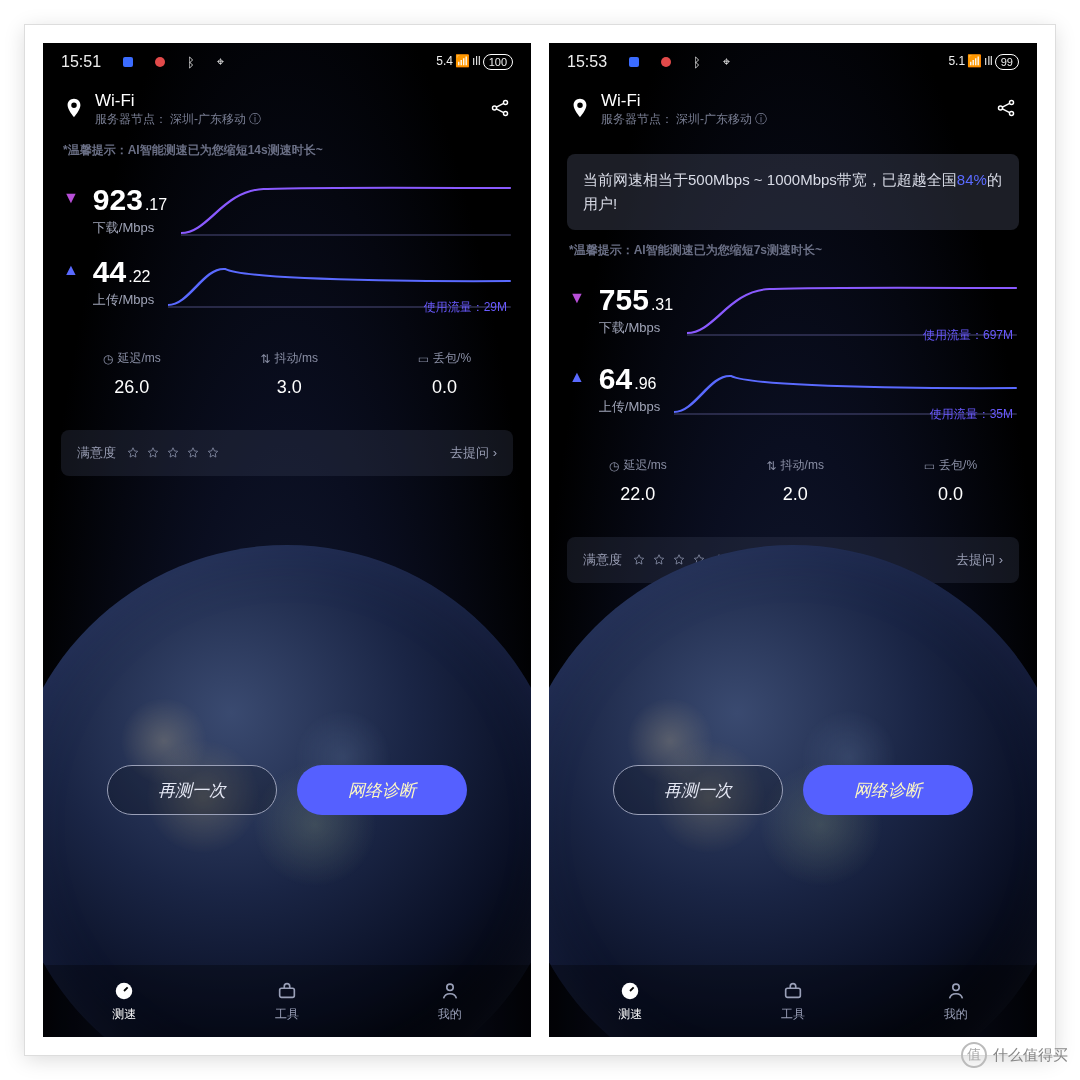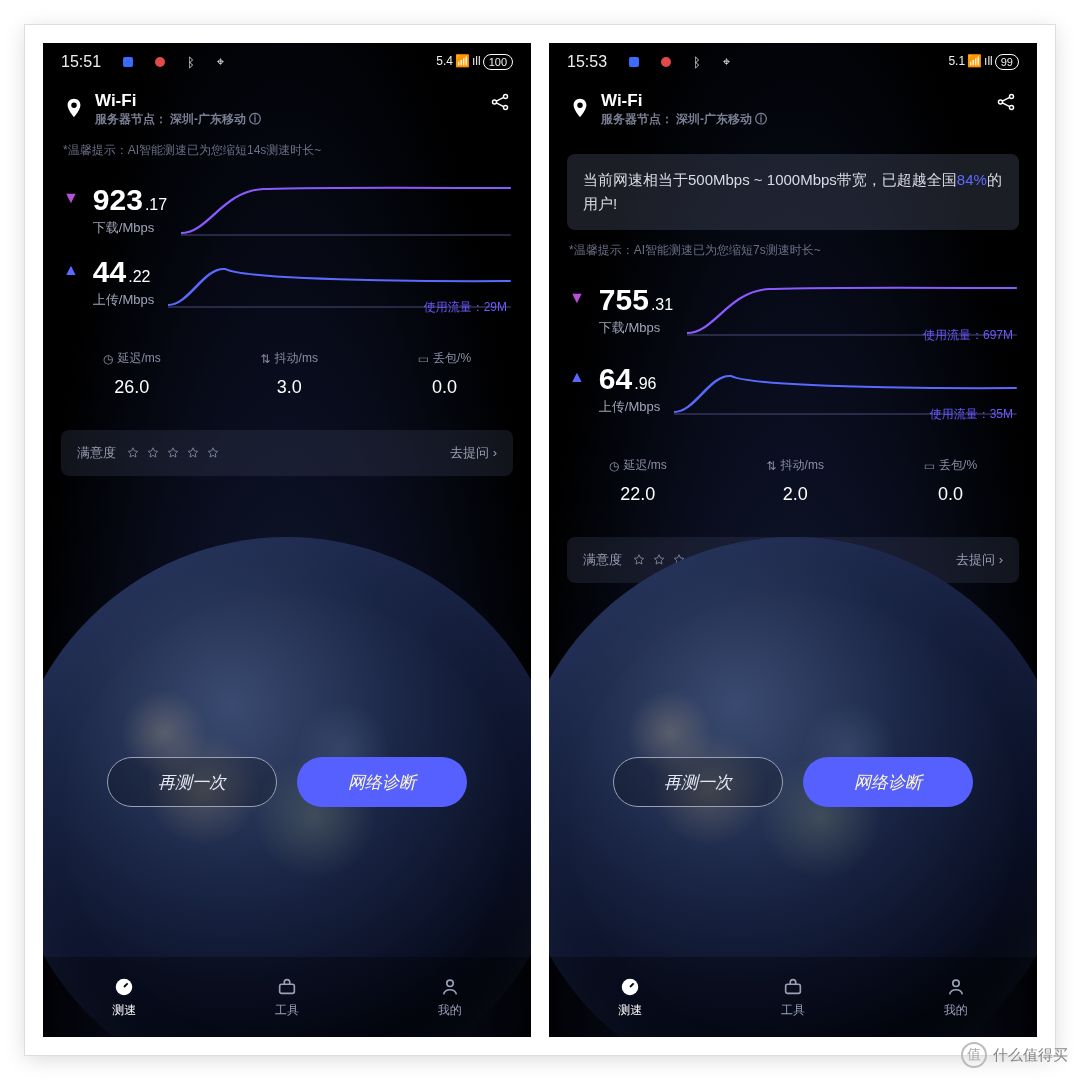--- a/index.html
+++ b/index.html
@@ -33,40 +33,39 @@
   .status-left { display: flex; align-items: center; gap: 22px; }
   .status-right { display: flex; gap: 2px; font-size: 12px; margin-left: 20px; }
   .dot { width: 10px; height: 10px; border-radius: 2px; }
   .dot.blue { background:#3b6cff; }
   .dot.red { background:#e24a4a; border-radius:50%; }
   .bt { font-size: 13px; }
   .loc-pip { font-size: 13px; }
   .battpill { border:1.5px solid #fff; border-radius:8px; padding:0 5px; font-size:11px; line-height:14px; }
   
   .header {
-    display: flex; align-items: flex-start; justify-content: space-between;
+    display: flex; align-items: center; justify-content: space-between;
     padding: 14px 20px 8px;
-    font-weight: bold;
   }
   .hleft { display:flex; align-items:center; gap:10px; }
   .pin-icon svg { width: 22px; height: 22px; fill:#fff; }
   .htxt { display:flex; flex-direction:column; }
   .wifi-title { font-size: 17px; color:#fff; }
   .server-line { font-size: 12px; color:#7a7f94; display:flex; align-items:center; gap:3px;}
   .share-icon svg { width:22px; height:22px; stroke:#fff; fill:none; stroke-width:1.6; }
   
   .banner {
     margin: 18px 18px 6px;
     background: rgba(80,85,110,.35);
     border-radius: 8px;
     padding: 14px 16px;
     font-size: 15px; line-height: 1.6; color:#d8dbe6;
   }
   .banner .pct { color:#5a6aff; }
-  .hint { margin: 6px 20px 10px; font-size: 12px; color:#6a6f85; }
+  .hint { margin: 6px 20px 10px; font-size: 12px; color:#6a6f85;font-weight:bold; }
   
   .speed-block { padding: 14px 20px 4px; position:relative; }
   .speed-row { display:flex; align-items:flex-start; gap:14px; }
   .arrow-down { color:#b84fd8; font-size:16px; margin-top:6px;}
   .arrow-up { color:#5a6aff; font-size:16px; margin-top:6px;}
   .value { display:flex; align-items:baseline; gap:2px; }
   .big { font-size: 30px; font-weight:600; color:#fff; }
   .small { font-size: 16px; color:#fff; }
   .unit { font-size: 13px; color:#a0a5b8; margin-top:2px;}
   .sparkline { flex:1; height:54px; }
@@ -113,21 +112,21 @@
   }
   .btn {
     width: 170px; height:50px; border-radius:25px;
     display:flex; align-items:center; justify-content:center;
     font-size:17px; cursor:pointer;
   }
   .btn-outline { border:1.5px solid #9aa0b8; color:#e5e8f5; background:rgba(0,0,0,.2);}
   .btn-primary { background:#5560ff; color:#fef9c3; }
   
   .navbar {
-    height: 80px; display:flex; background:rgba(0,0,0,.3);
+    height: 72px; display:flex; background:rgba(0,0,0,.3);
     position:relative; z-index:5;
   }
   .navitem { flex:1; display:flex; flex-direction:column; align-items:center; justify-content:center; gap:4px; color:#9aa0b8; font-size:12px;}
   .navitem.active { color:#fff; }
   .navicon { width:22px; height:22px; }
   .navicon svg { width:100%; height:100%; }
   
   .watermark { position:absolute; right:12px; bottom:12px; display:flex; align-items:center; gap:6px; font-size:15px; color:#888; }
   .wm-circle { width:26px; height:26px; border-radius:50%; border:2px solid #bbb; display:flex; align-items:center; justify-content:center; font-size:14px; color:#aaa;}
 </style>

